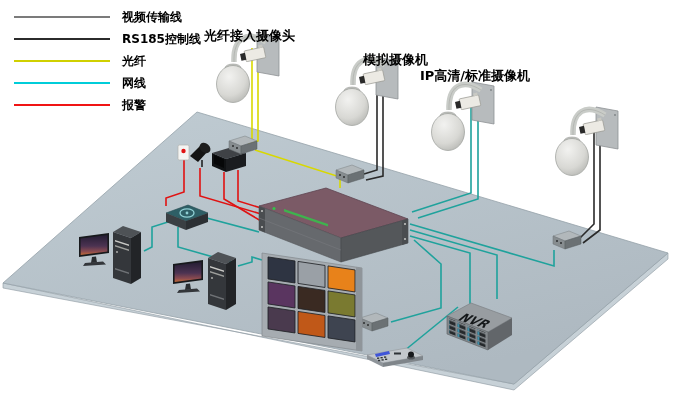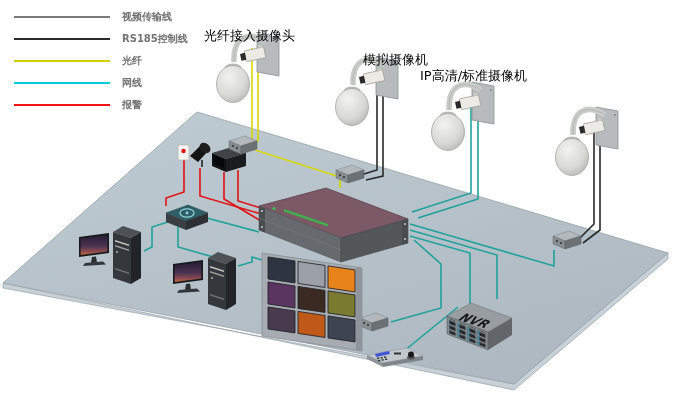--- a/index.html
+++ b/index.html
@@ -2,22 +2,22 @@
 <html><head>
 <meta charset="utf-8">
 <style>
   html,body{margin:0;padding:0;background:#ffffff;}
   #stage{position:relative;width:680px;height:413px;background:#ffffff;overflow:hidden;
          font-family:"DejaVu Sans",sans-serif;}
   #diagram{position:absolute;left:0;top:0;}
   .legend{position:absolute;left:12px;top:6px;}
   .legend-row{display:flex;align-items:center;height:22px;}
   .legend-swatch{width:100px;height:8px;margin-right:10px;flex:0 0 auto;}
-  .legend-label{font-size:10px;font-weight:bold;color:#737373;white-space:nowrap;}
-  .cam-label{position:absolute;font-size:13px;font-weight:normal;color:#000;white-space:nowrap;}
+  .legend-label{font-size:12px;font-weight:bold;color:#000000;white-space:nowrap;}
+  .cam-label{position:absolute;font-size:13px;font-weight:bold;color:#000;white-space:nowrap;}
   #lbl-fiber{left:204px;top:27px;}
   #lbl-analog{left:339px;top:51px;margin-left:24px;}
   #lbl-ip{left:420px;top:67px;}
   #lbl-sdi{left:551px;top:113px;}
 </style>
 </head>
 <body>
 
 <div id="stage">
 

